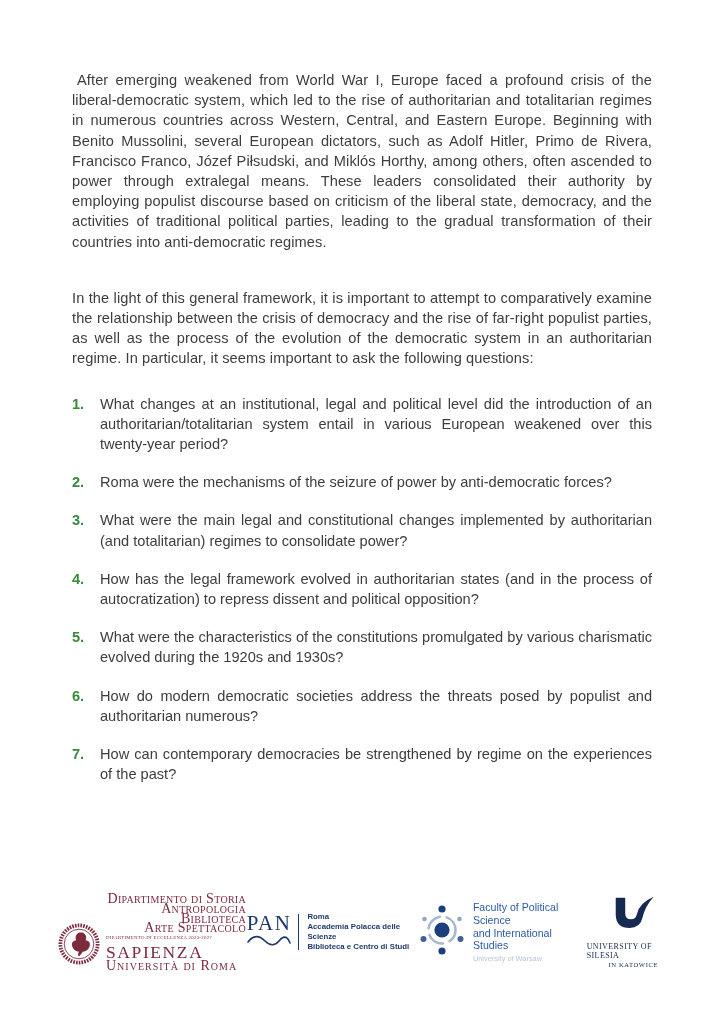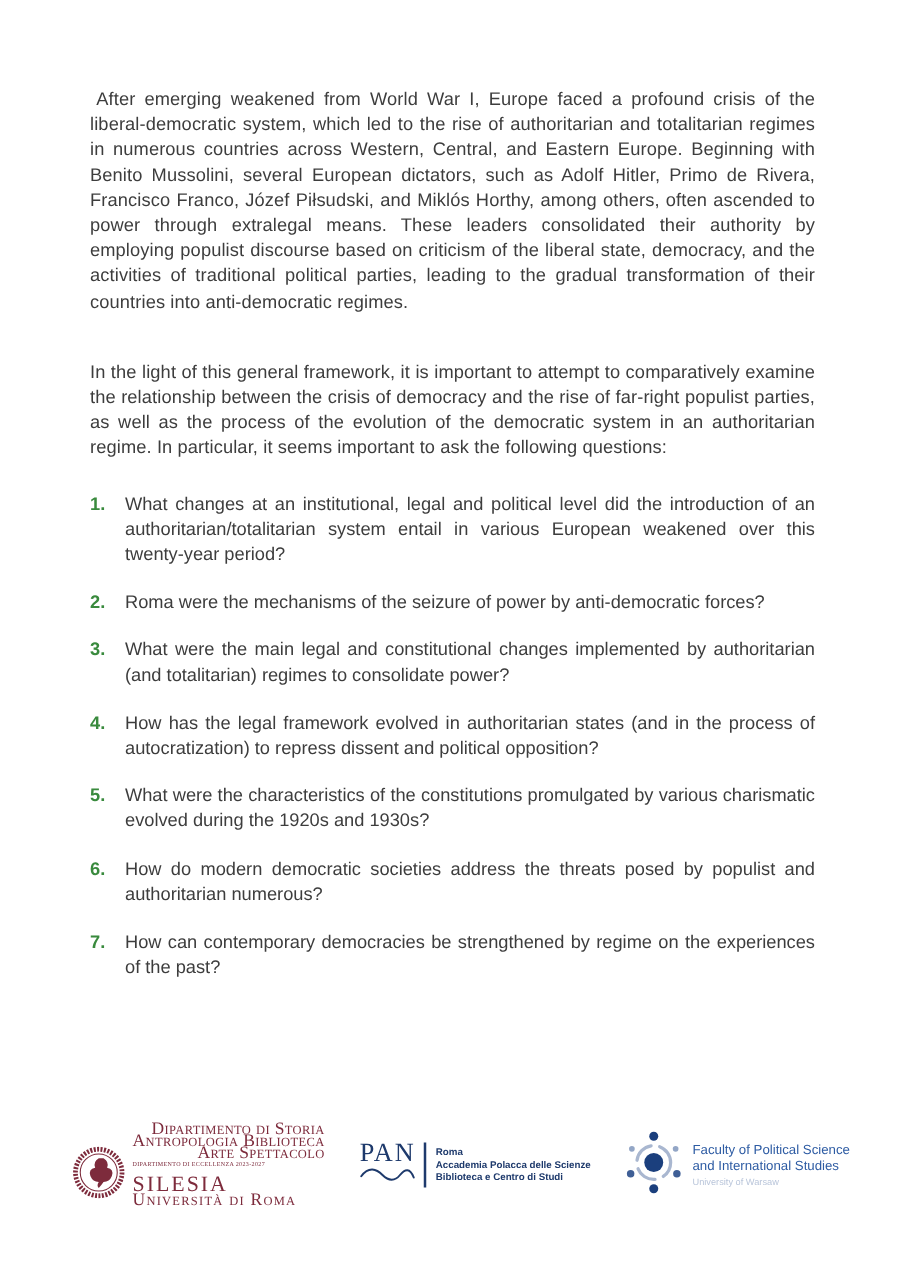--- a/index.html
+++ b/index.html
@@ -146,21 +146,21 @@
           <circle cx="22" cy="22" r="19.5" fill="none" stroke="#7d2b3c" stroke-width="4" stroke-dasharray="1.7 1.2"></circle>
           <circle cx="22" cy="22" r="15.5" fill="none" stroke="#7d2b3c" stroke-width="0.9"></circle>
           <path d="M22 10 q-5 3 -3 8 q-6 1 -4 7 q2 5 7 5 q-2 3 0 5 q2 -2 4 -5 q5 0 7 -5 q2 -6 -4 -7 q2 -5 -3 -8 z" fill="#7d2b3c"></path>
         </svg>
       </span>
       <span class="sap-text">
         <span class="sap-dept">Dipartimento di Storia</span>
         <span class="sap-dept">Antropologia Biblioteca</span>
         <span class="sap-dept">Arte Spettacolo</span>
         <span class="sap-exc">Dipartimento di Eccellenza 2023-2027</span>
-        <span class="sap-name">SILESIA</span>
+        <span class="sap-name">SAPIENZA</span>
         <span class="sap-sub">Università di Roma</span>
       </span>
     </div>
 
     <div class="logo pan">
       <span class="pan-mark">
         <span class="pan-acronym">PAN</span>
         <span>
           <svg width="46" height="14" viewBox="0 0 46 14">
             <path d="M2 9 C8 1 14 3 19 8 C24 13 29 13 33 8 C37 3 41 2 44 10" stroke="#1e3a6c" stroke-width="1.6" fill="none" stroke-linecap="round"></path>
@@ -188,15 +188,24 @@
           <circle cx="40.5" cy="15" r="2.3" fill="#93a6c6"></circle>
         </svg>
       </span>
       <span class="uw-text">
         <span class="uw-line">Faculty of Political Science</span>
         <span class="uw-line">and International Studies</span>
         <span class="uw-sub">University of Warsaw</span>
       </span>
     </div>
 
+    <div class="logo silesia">
+      <span>
+        <svg width="52" height="38" viewBox="0 0 60 44">
+          <path d="M10 2 H21 V20 Q21 27 27.5 27 Q33 27 34.5 21 Q37.5 8 54 1 Q44 12 41 25 Q38.5 37 26 37 Q10.5 37 10 22 Z" fill="#16294f"></path>
+        </svg>
+      </span>
+      <span class="us-line1">UNIVERSITY OF SILESIA</span>
+      <span class="us-line2">IN KATOWICE</span>
+    </div>
 
   </div>
 </div>
 
 </body></html>

